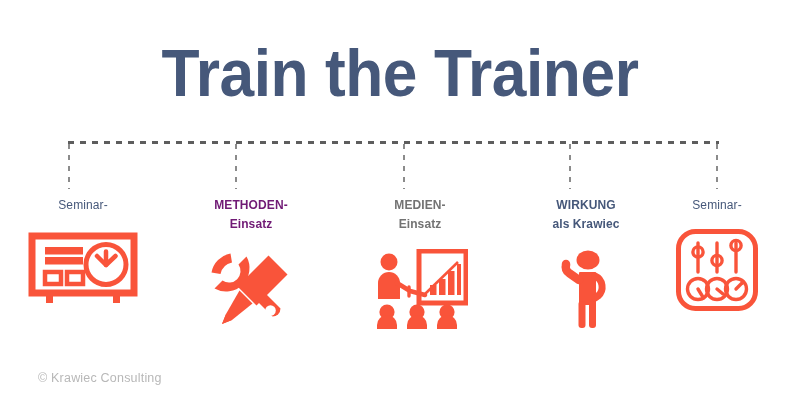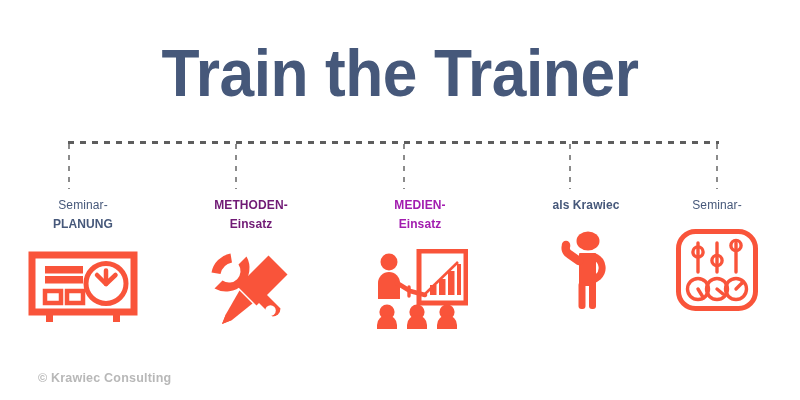--- a/index.html
+++ b/index.html
@@ -89,42 +89,41 @@
     justify-content: center;
   }
 
   
   .footer {
     position: absolute;
     left: 38px;
     top: 371px;
     font-size: 12.5px;
     color: #b8b8b8;
-    font-weight: bold;
+    font-weight: normal;
     letter-spacing: 0.2px;
   }
 </style>
 </head>
 <body>
 
 <div id="infographic" style="background: rgb(255, 255, 255);">
 
   <div class="title" style="color: rgb(70, 88, 122);">Train the Trainer</div>
 
   <div class="connector"></div>
   <div class="dropper" style="left:68px;"></div>
   <div class="dropper" style="left:235px;"></div>
   <div class="dropper" style="left:403px;"></div>
   <div class="dropper" style="left:569px;"></div>
   <div class="dropper" style="left:716px;"></div>
 
   <div class="column" style="left:-1px;">
     <div class="col-label" style="color: rgb(70, 88, 122);">
       <span class="line-light">Seminar-</span>
-      <span class="line-bold">PLANUNG</span>
     </div>
     <div class="icon-wrap">
       <svg width="110" height="76" viewBox="0 0 110 76" aria-hidden="true">
 
         <rect x="4" y="4" width="102" height="57" fill="none" stroke="#f9543a" stroke-width="7"></rect>
 
         <rect x="18" y="61" width="7" height="10" fill="#f9543a"></rect>
         <rect x="85" y="61" width="7" height="10" fill="#f9543a"></rect>
 
         <rect x="17" y="15" width="38" height="7.5" fill="#f9543a"></rect>
@@ -158,21 +157,21 @@
 
           <path d="M60.5 5.5 L79.5 24.5 L48.5 55.5 L29.5 36.5 Z"></path>
           <path d="M31.5 40.5 L44.5 53.5 L24 70 L14 74 L18 64 Z"></path>
           <path d="M14 74 L18 64 L24 70 Z" fill="#f9543a"></path>
         </g>
       </svg>
     </div>
   </div>
 
   <div class="column" style="left:336px;">
-    <div class="col-label" style="color: #a21caf;">
+    <div class="col-label" style="color: #737373;">
       <span class="line-bold">MEDIEN-</span>
       <span class="line-bold">Einsatz</span>
     </div>
     <div class="icon-wrap">
       <svg width="96" height="80" viewBox="0 0 96 80" aria-hidden="true">
         <g fill="#f9543a">
 
           <rect x="47" y="2" width="47" height="52" fill="none" stroke="#f9543a" stroke-width="5"></rect>
 
           <rect x="58" y="36" width="6.5" height="10"></rect>
@@ -195,20 +194,21 @@
           <path d="M35 80 L35 76 A10 10 0 0 1 55 76 L55 80 Z"></path>
           <circle cx="75" cy="63" r="7.6"></circle>
           <path d="M65 80 L65 76 A10 10 0 0 1 85 76 L85 80 Z"></path>
         </g>
       </svg>
     </div>
   </div>
 
   <div class="column" style="left:502px;">
     <div class="col-label" style="color: rgb(70, 88, 122);">
+      <span class="line-bold">WIRKUNG</span>
       <span class="line-bold">als Krawiec</span>
     </div>
     <div class="icon-wrap">
       <svg width="64" height="80" viewBox="0 0 64 80" aria-hidden="true">
         <g fill="#f9543a">
 
           <ellipse cx="34" cy="11" rx="11.5" ry="9.5"></ellipse>
 
           <rect x="25" y="23" width="17" height="33" rx="1"></rect>
 

